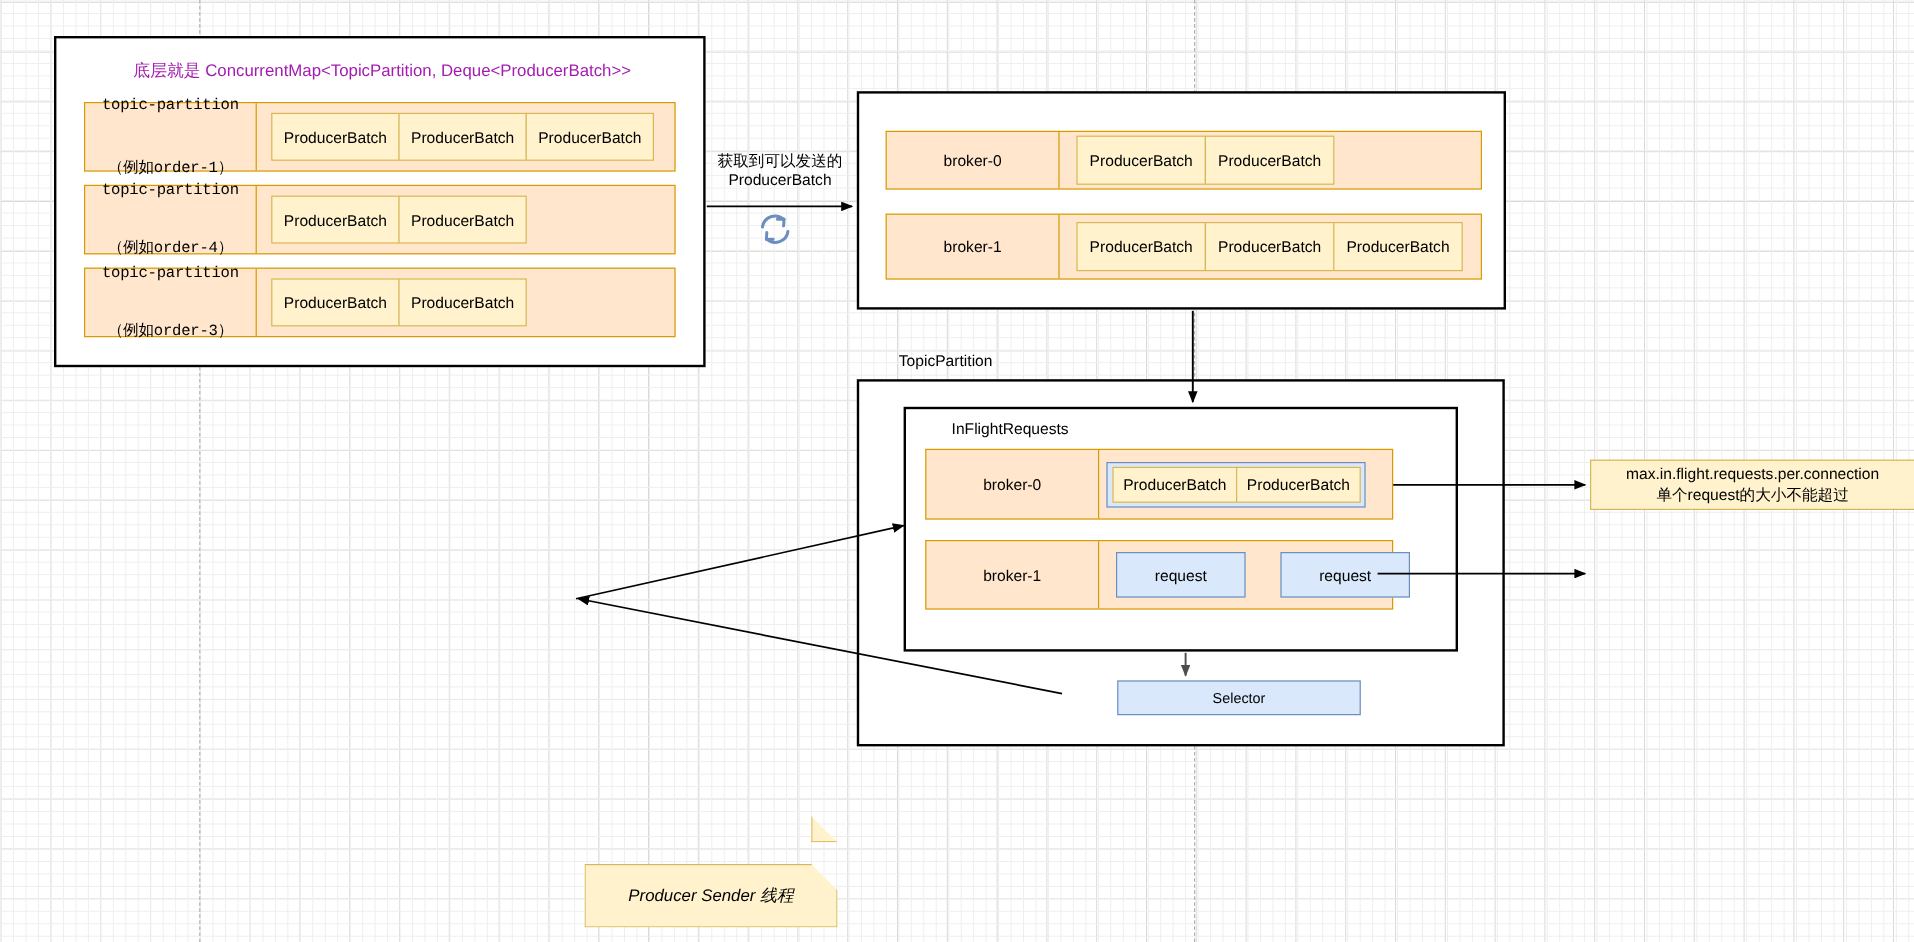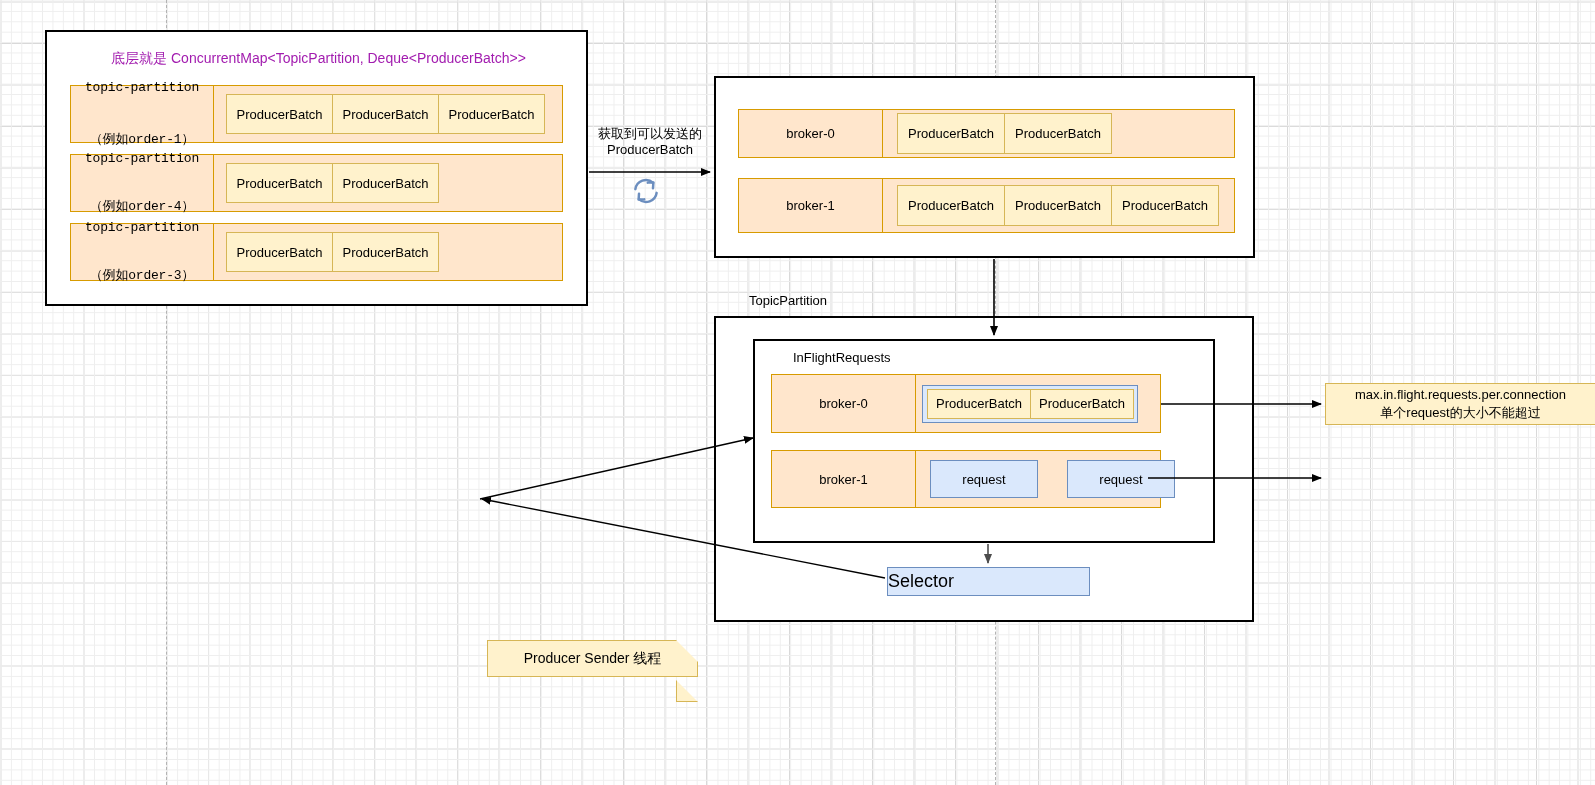--- a/index.html
+++ b/index.html
@@ -131,22 +131,24 @@
     color: #000;
     text-align: center;
     padding: 2px 6px;
   }
   .selector-box {
     background: #dae8fc;
     border: 1px solid #6c8ebf;
     box-sizing: border-box;
     display: flex;
     align-items: center;
-    font-size: 18px;
-    color: #000;
+    justify-content: center;
+    font-size: 12px;
+    color: #000;
+    margin-left: 44px;
   }
 
   .plain-label {
     position: absolute;
     font-size: 13px;
     color: #000000;
     white-space: nowrap;
   }
   .title-label {
     position: absolute;
@@ -353,21 +355,21 @@
     <span>Selector</span>
   </div>
 
 
   <div class="box note-box" style="left:1325px; top:383px; width:271px; height:42px;">
     <div>max.in.flight.requests.per.connection</div>
     <div>单个request的大小不能超过</div>
   </div>
 
 
-  <div class="sticky" style="left:487px; top:640px; width:211px; height:37px;">
+  <div class="sticky" style="left:487px; top:720px; width:211px; height:53px;font-style:italic;">
     <span>Producer Sender 线程</span>
   </div>
   <div class="sticky-fold" style="left:676px; top:680px;"></div>
 
   <svg class="overlay">
     <defs>
       <marker id="arrow" markerWidth="10" markerHeight="8" refX="9" refY="4" orient="auto" markerUnits="userSpaceOnUse">
         <path d="M0,0 L10,4 L0,8 z" fill="#000000"></path>
       </marker>
       <marker id="arrowgrey" markerWidth="10" markerHeight="8" refX="9" refY="4" orient="auto" markerUnits="userSpaceOnUse">

